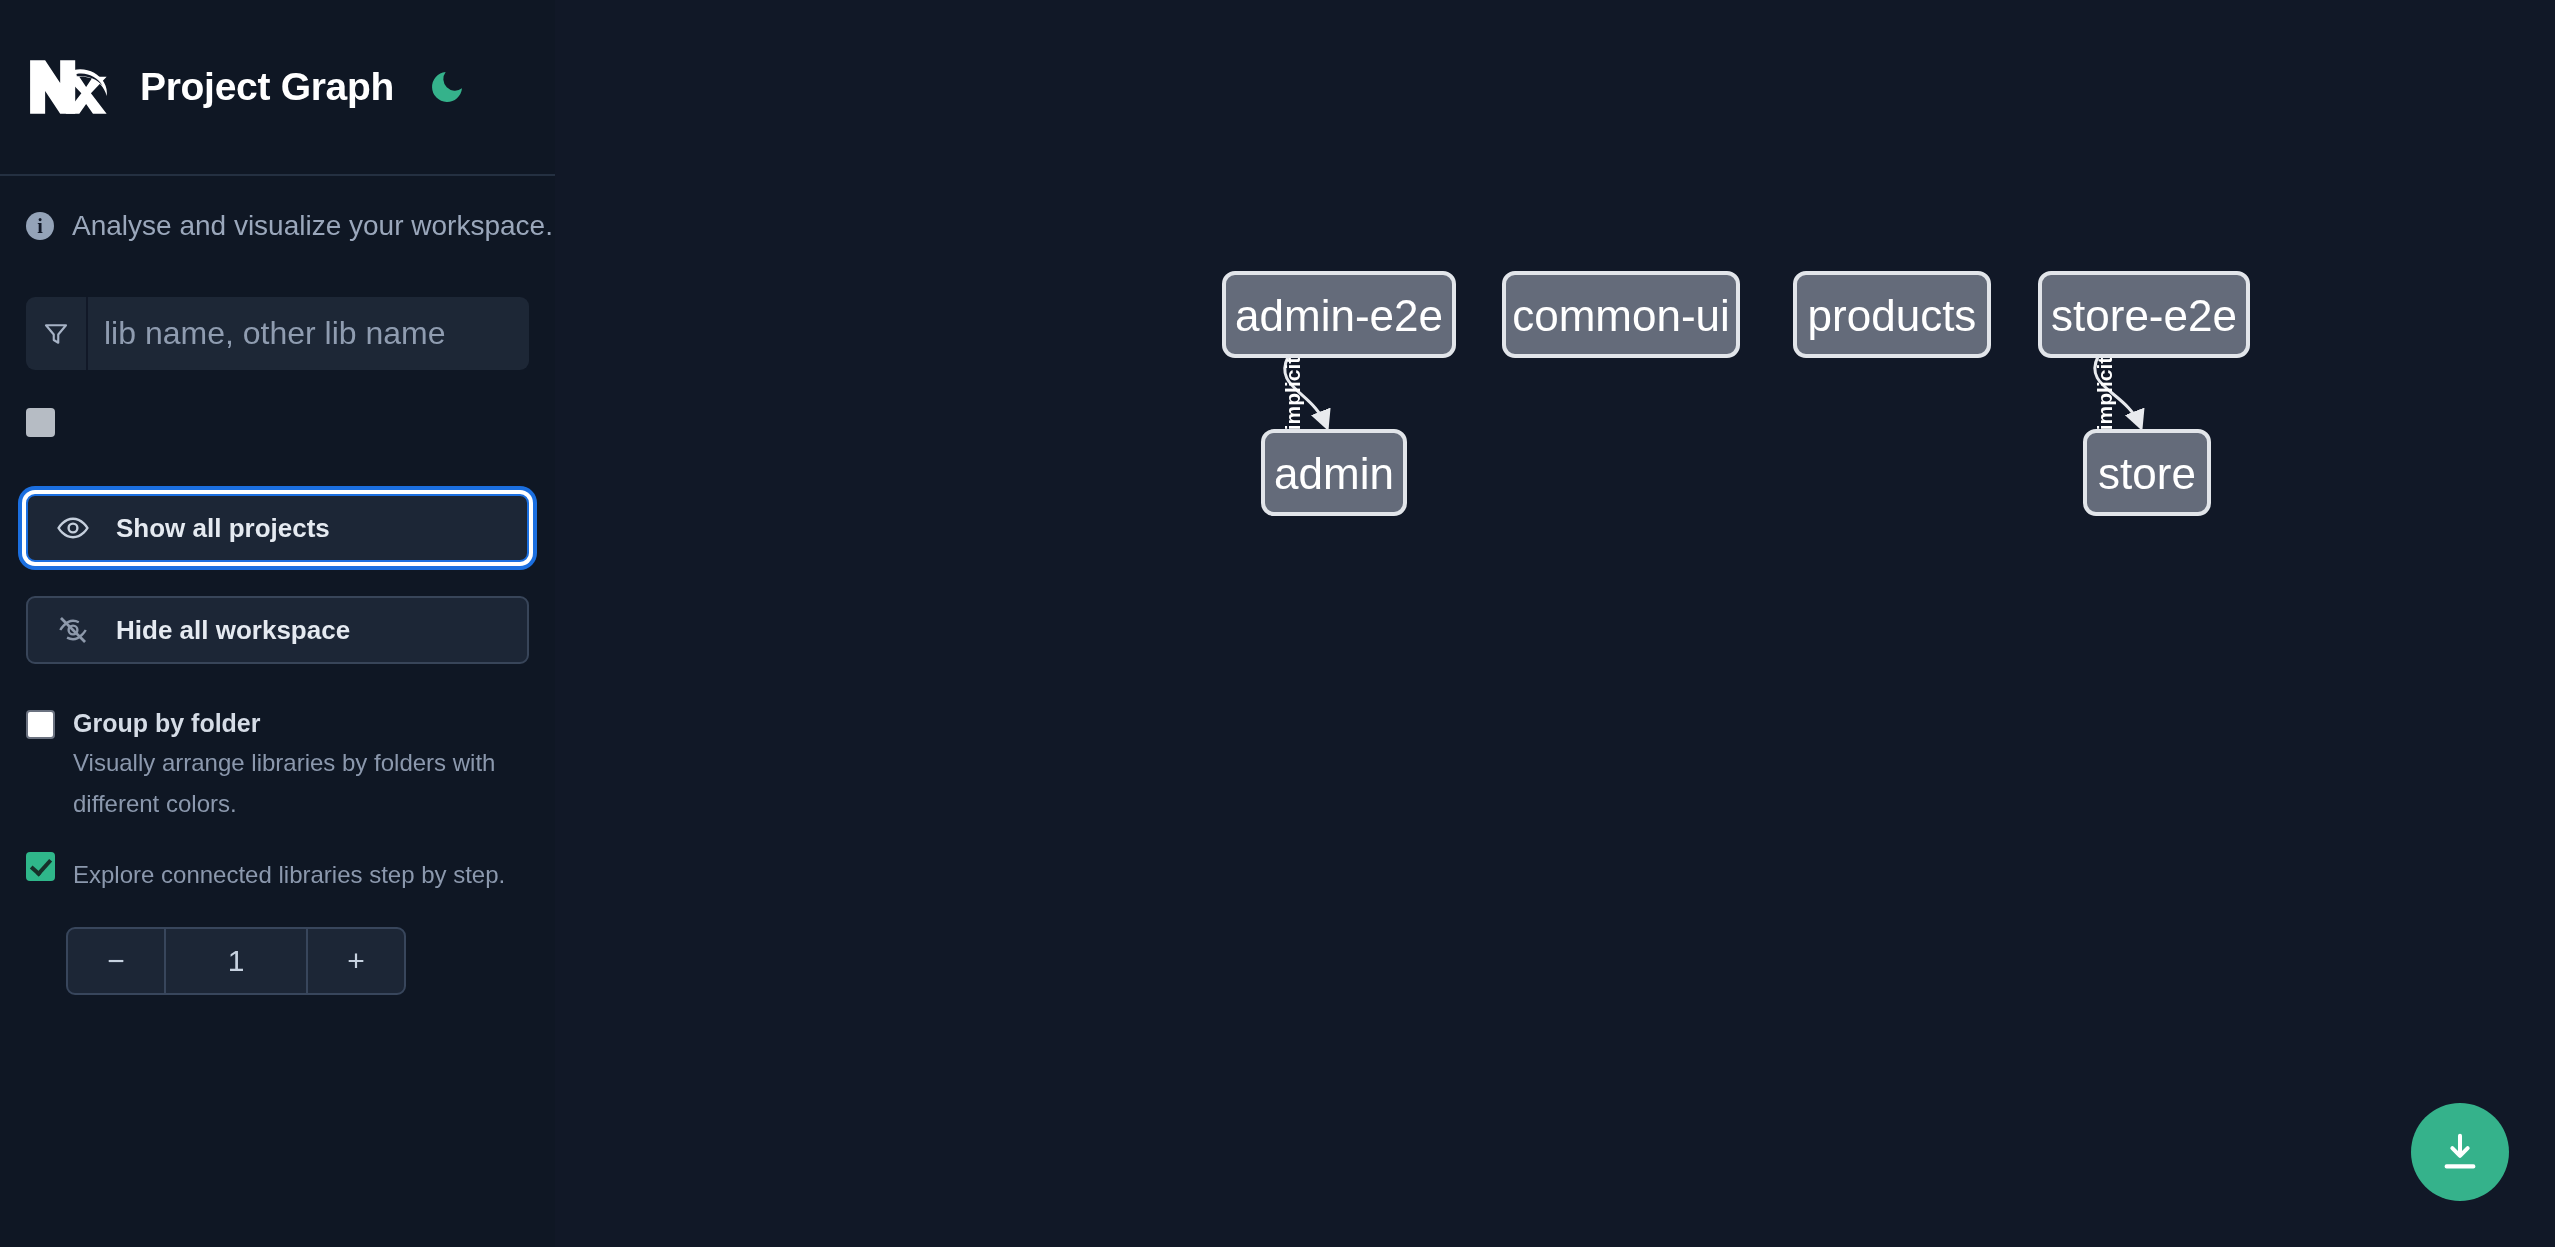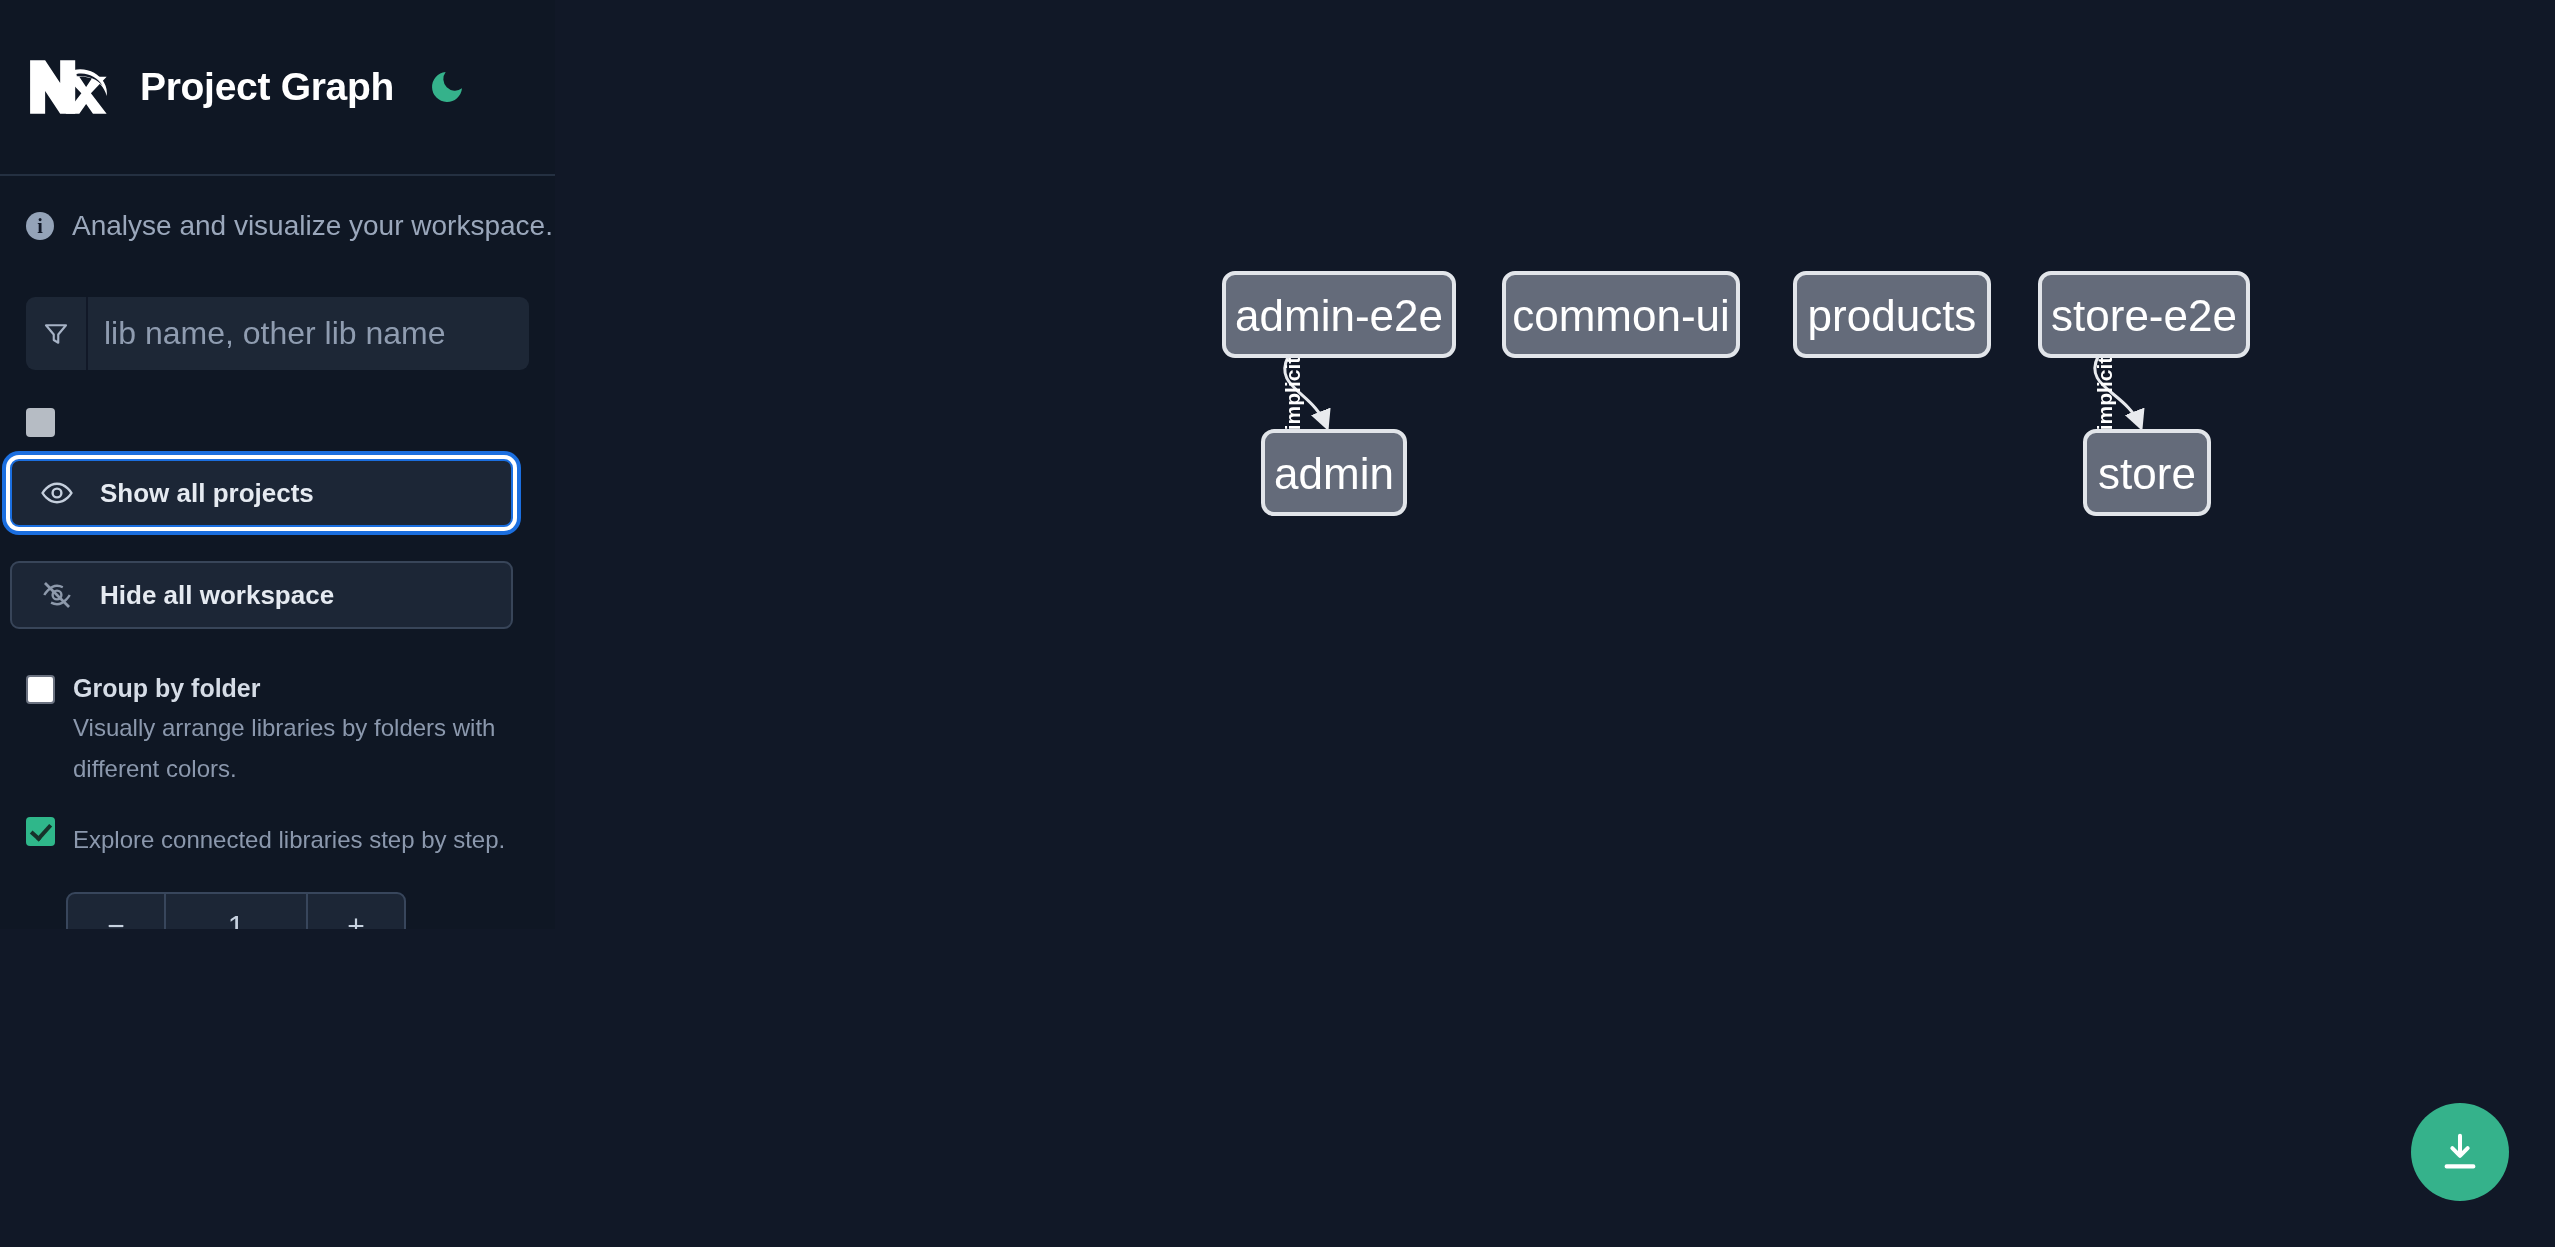--- a/index.html
+++ b/index.html
@@ -17,21 +17,21 @@
     width: 2555px;
     height: 1247px;
     display: flex;
     background: #111827;
   }
 
   
   #sidebar {
     position: relative;
     width: 555px;
-    height: 929px;
+    height: 1247px;
     background: #0f1724;
     flex: 0 0 555px;
     overflow: hidden;
   }
 
   .sb-header {
     height: 176px;
     display: flex;
     align-items: center;
     padding-left: 26px;
@@ -155,21 +155,21 @@
     content: "";
     position: absolute;
     left: 9px; top: 3px;
     width: 8px; height: 16px;
     border: solid #17312a;
     border-width: 0 4px 4px 0;
     transform: rotate(42deg);
   }
 
   
-  .btn-stack { padding: 0 10px; margin-top: 22px; }
+  .btn-stack { padding: 0 26px; margin-top: 57px; }
   .act-btn {
     width: 503px;
     height: 68px;
     display: flex;
     align-items: center;
     padding-left: 28px;
     background: #1c2636;
     border: 2px solid #384559;
     border-radius: 9px;
     color: #e5eaf1;

